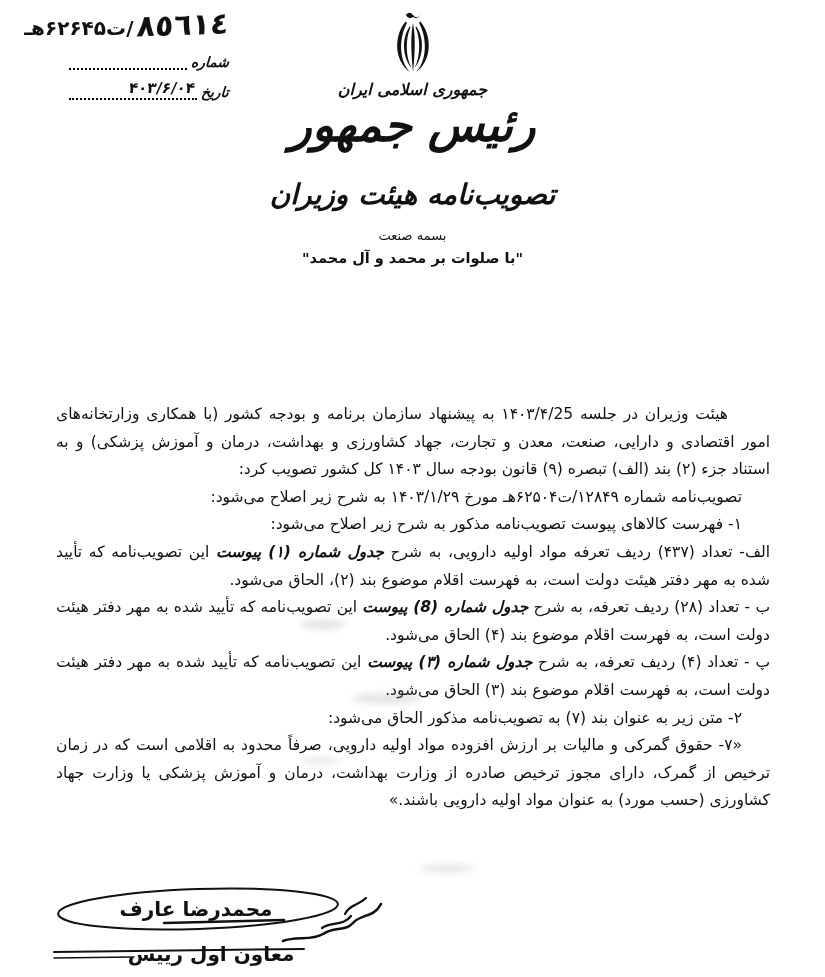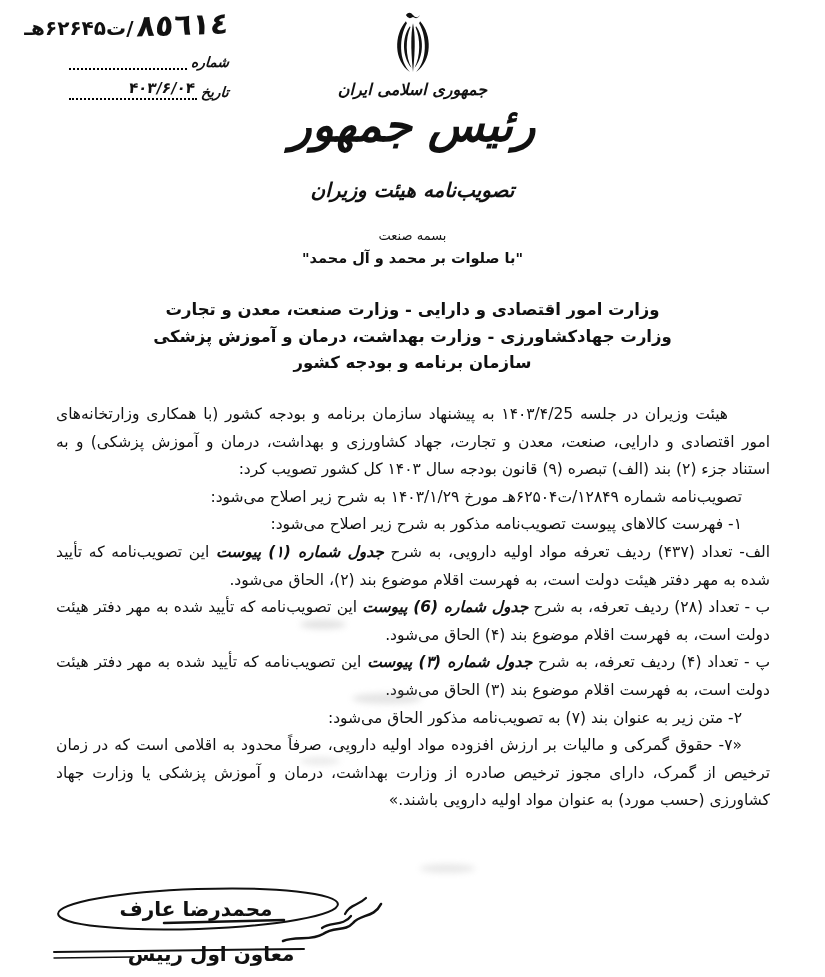--- a/index.html
+++ b/index.html
@@ -25,21 +25,21 @@
   .hw-date {
     position:absolute; bottom:1px; right:2px; white-space:nowrap;
     font-size:15px; font-weight:bold; transform:skewX(-8deg);
   }
 
   
   .letterhead { position:absolute; top:0; left:0; right:0; text-align:center; direction:rtl; }
   .emblem { position:absolute; top:12px; left:50%; transform:translateX(-50%); }
   .country { position:absolute; top:80px; left:0; right:0; font-size:16px; font-weight:bold; font-style:italic; }
   .office  { position:absolute; top:98px; left:0; right:0; font-size:46px; font-weight:bold; font-style:italic; }
-  .doctype { position:absolute; top:178px; left:0; right:0; font-size:20px; font-weight:bold; font-style:italic; }
+  .doctype { position:absolute; top:178px; left:0; right:0; font-size:28px; font-weight:bold; font-style:italic; }
   .basmala { position:absolute; top:228px; left:0; right:0; font-size:13px; }
   .salutation { position:absolute; top:250px; left:0; right:0; font-size:14.5px; font-weight:600; }
 
   
   .addressees { position:absolute; top:297px; left:0; right:0; text-align:center; direction:rtl; }
   .addressees div { font-size:16.5px; font-weight:bold; line-height:26.5px; }
 
   
   .body-text {
     position:absolute; top:401px; right:55px; left:56px;
@@ -102,32 +102,27 @@
         <path d="M64,18 C88,45 88,96 56,118 C78,96 78,50 62,22 Z"></path>
       </g>
     </svg>
     <div class="country">جمهوری اسلامی ایران</div>
     <div class="office">رئیس جمهور</div>
     <div class="doctype">تصویب‌نامه هیئت وزیران</div>
     <div class="basmala">بسمه صنعت</div>
     <div class="salutation">"با صلوات بر محمد و آل محمد"</div>
   </div>
 
-  <div class="addressees">
-    <div>وزارت امور اقتصادی و دارایی - وزارت صنعت، معدن و تجارت</div>
-    <div>وزارت جهادکشاورزی - وزارت بهداشت، درمان و آموزش پزشکی</div>
-    <div>سازمان برنامه و بودجه کشور</div>
-  </div>
 
   <div class="body-text">
     <p class="ind-lg">هیئت وزیران در جلسه ۱۴۰۳/۴/25 به پیشنهاد سازمان برنامه و بودجه کشور (با همکاری وزارتخانه‌های امور اقتصادی و دارایی، صنعت، معدن و تجارت، جهاد کشاورزی و بهداشت، درمان و آموزش پزشکی) و به استناد جزء (۲) بند (الف) تبصره (۹) قانون بودجه سال ۱۴۰۳ کل کشور تصویب کرد:</p>
     <p class="ind-md">تصویب‌نامه شماره ۱۲۸۴۹/ت۶۲۵۰۴هـ مورخ ۱۴۰۳/۱/۲۹ به شرح زیر اصلاح می‌شود:</p>
     <p class="ind-md">۱- فهرست کالاهای پیوست تصویب‌نامه مذکور به شرح زیر اصلاح می‌شود:</p>
     <p><span>الف- تعداد (۴۳۷) ردیف تعرفه مواد اولیه دارویی، به شرح </span><b>جدول شماره (۱) پیوست</b><span> این تصویب‌نامه که تأیید شده به مهر دفتر هیئت دولت است، به فهرست اقلام موضوع بند (۲)، الحاق می‌شود.</span></p>
-    <p><span>ب - تعداد (۲۸) ردیف تعرفه، به شرح </span><b>جدول شماره (6) پیوست</b><span> این تصویب‌نامه که تأیید شده به مهر دفتر هیئت دولت است، به فهرست اقلام موضوع بند (۴) الحاق می‌شود.</span></p>
+    <p><span>ب - تعداد (۲۸) ردیف تعرفه، به شرح </span><b>جدول شماره (8) پیوست</b><span> این تصویب‌نامه که تأیید شده به مهر دفتر هیئت دولت است، به فهرست اقلام موضوع بند (۴) الحاق می‌شود.</span></p>
     <p><span>پ - تعداد (۴) ردیف تعرفه، به شرح </span><b>جدول شماره (۳) پیوست</b><span> این تصویب‌نامه که تأیید شده به مهر دفتر هیئت دولت است، به فهرست اقلام موضوع بند (۳) الحاق می‌شود.</span></p>
     <p class="ind-md">۲- متن زیر به عنوان بند (۷) به تصویب‌نامه مذکور الحاق می‌شود:</p>
     <p class="ind-md">«۷- حقوق گمرکی و مالیات بر ارزش افزوده مواد اولیه دارویی، صرفاً محدود به اقلامی است که در زمان ترخیص از گمرک، دارای مجوز ترخیص صادره از وزارت بهداشت، درمان و آموزش پزشکی یا وزارت جهاد کشاورزی (حسب مورد) به عنوان مواد اولیه دارویی باشند.»</p>
   </div>
 
   <div class="signature">
     <svg class="sig-svg" width="350" height="88" viewBox="0 0 350 88" aria-hidden="true">
       <g fill="none" stroke="#111" stroke-width="2" stroke-linecap="round">
         <ellipse cx="152" cy="23" rx="140" ry="20" transform="rotate(-2 152 23)"></ellipse>
         <path d="M118,37 L238,34" stroke-width="2.5"></path>

